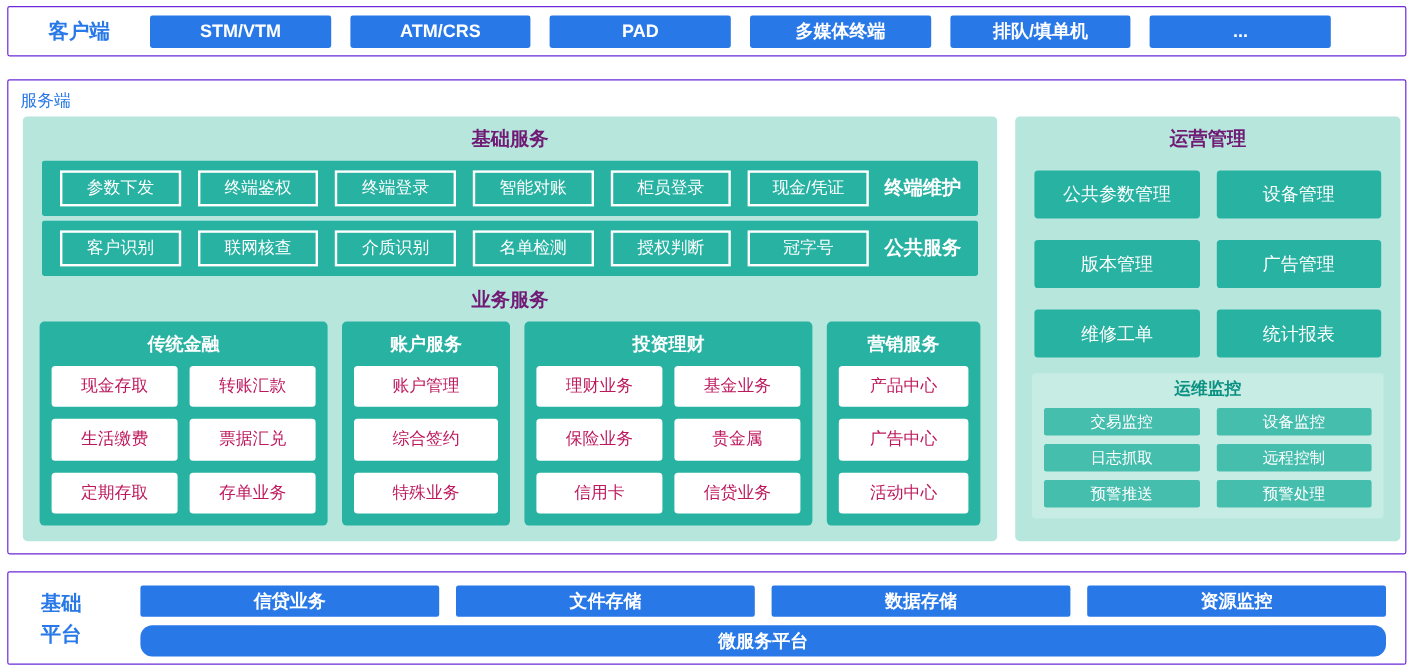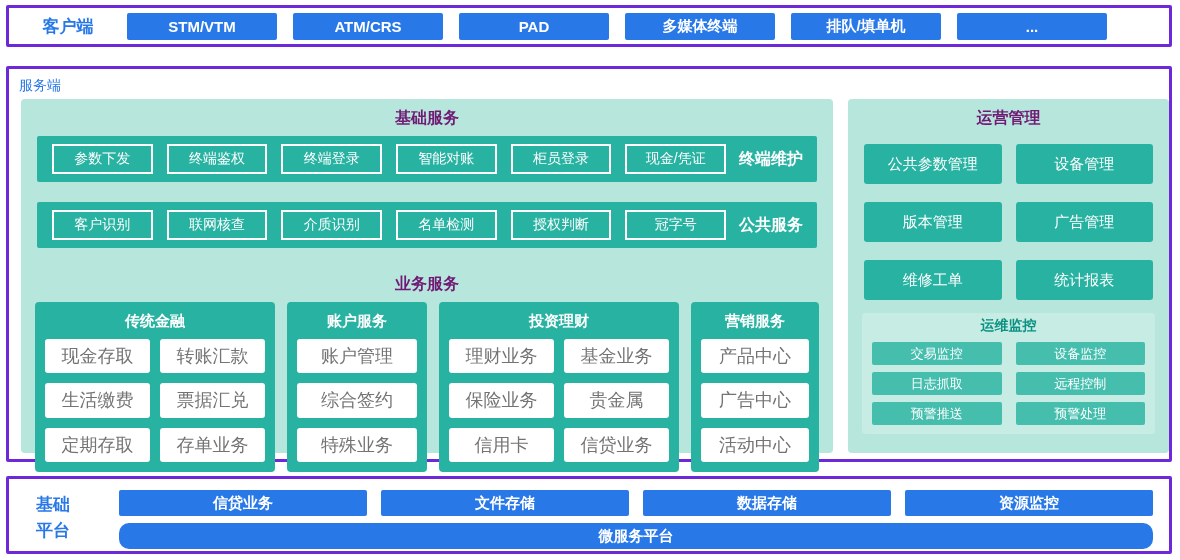--- a/index.html
+++ b/index.html
@@ -1,51 +1,51 @@
 <!DOCTYPE html>
 <html><head>
 <meta charset="utf-8">
 <style>
   * { box-sizing: border-box; margin: 0; padding: 0; }
   html, body { width: 1180px; height: 560px; background: #ffffff; }
   body { position: relative; font-family: "Liberation Sans", sans-serif; }
 
-  .layer { position: absolute; border: 3px solid #6d28d9; background: #fff; border-radius: 2px; }
+  .layer { position: absolute; border: 1px solid #6d28d9; background: #fff; border-radius: 2px; }
 
   
   #client-layer { left: 6px; top: 5px; width: 1166px; height: 42px; display: flex; align-items: center; }
   .layer-label { width: 118px; text-align: center; color: #2878e8; font-weight: bold; font-size: 17px; }
   .client-btns { flex: 1; display: flex; gap: 16px; padding-right: 62px; }
   .blue-btn { background: #2878e8; color: #fff; font-weight: bold; font-size: 15px;
               display: flex; align-items: center; justify-content: center; border-radius: 2px; }
   .client-btns .blue-btn { flex: 1; height: 27px; }
 
   
   #server-layer { left: 6px; top: 66px; width: 1166px; height: 396px; }
   .server-label { position: absolute; top: 8px; left: 10px; color: #2878e8; font-size: 14px; }
   .panel { position: absolute; background: #b6e6dc; border-radius: 4px; top: 30px; height: 354px; }
   #basic-panel { left: 12px; width: 812px; }
   #ops-panel { left: 839px; width: 321px; }
   .panel-title { text-align: center; color: #701a75; font-weight: bold; font-size: 16px; padding: 9px 0 7px; }
 
-  .strip { margin: 0 16px 20px; background: #28b2a2; border-radius: 2px; display: flex; align-items: center;
+  .strip { margin: 0 16px 4px; background: #28b2a2; border-radius: 2px; display: flex; align-items: center;
            height: 46px; padding: 0 8px; }
   .strip-btn { flex: 1; height: 30px; margin: 0 7px; border: 2px solid #fff; color: #fff; font-size: 14px;
                display: flex; align-items: center; justify-content: center; }
   .strip-label { width: 76px; color: #fff; font-weight: bold; font-size: 16px; text-align: center; }
 
   .biz-title { padding: 6px 0 7px; }
   .groups { display: flex; margin: 0 14px; gap: 12px; height: 170px; }
   .group { background: #28b2a2; border-radius: 4px; padding: 6px 10px 10px; display: flex; flex-direction: column; }
   .w240 { width: 240px; } .w140 { width: 140px; } .w128 { width: 128px; }
   .group-title { color: #fff; font-weight: bold; font-size: 15px; text-align: center; padding: 4px 0 8px; }
   .group-grid { flex: 1; display: grid; gap: 10px; grid-auto-rows: 1fr; }
   .cols2 { grid-template-columns: 1fr 1fr; }
   .cols1 { grid-template-columns: 1fr; }
-  .card { background: #fff; color: #737373; font-size: 18px; display: flex; align-items: center;
+  .card { background: #fff; color: #be185d; font-size: 14px; display: flex; align-items: center;
           justify-content: center; border-radius: 3px; }
 
   .ops-grid { display: grid; grid-template-columns: 1fr 1fr; gap: 18px 14px; margin: 8px 16px 0; }
   .ops-btn { height: 40px; background: #28b2a2; color: #fff; font-size: 15px; display: flex;
              align-items: center; justify-content: center; border-radius: 3px; }
   .monitor { margin: 13px 14px 0; background: #c6ece4; border-radius: 3px; padding: 0 10px 9px; }
   .monitor-title { text-align: center; color: #0a9182; font-weight: bold; font-size: 14px; padding: 4px 0 7px; }
   .monitor-grid { display: grid; grid-template-columns: 1fr 1fr; gap: 7px 14px; }
   .monitor-btn { height: 23px; background: #45beae; color: #fff; font-size: 13px; display: flex;
                  align-items: center; justify-content: center; border-radius: 2px; }

